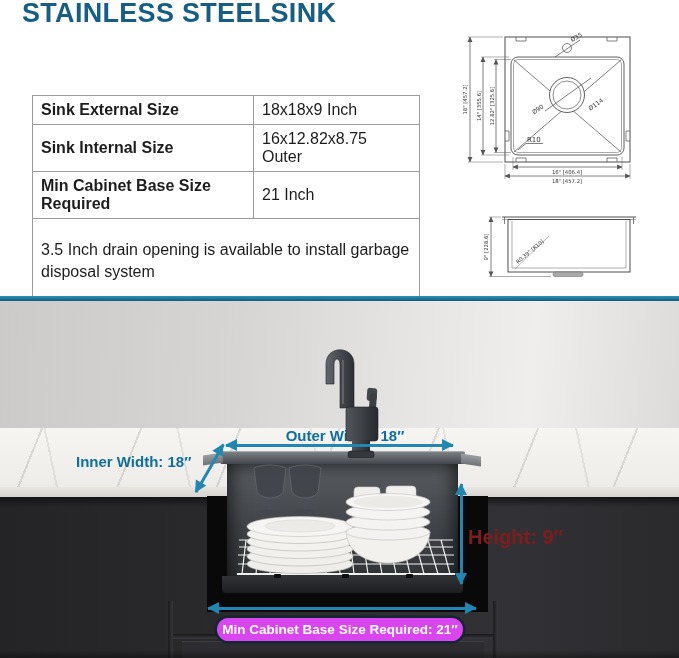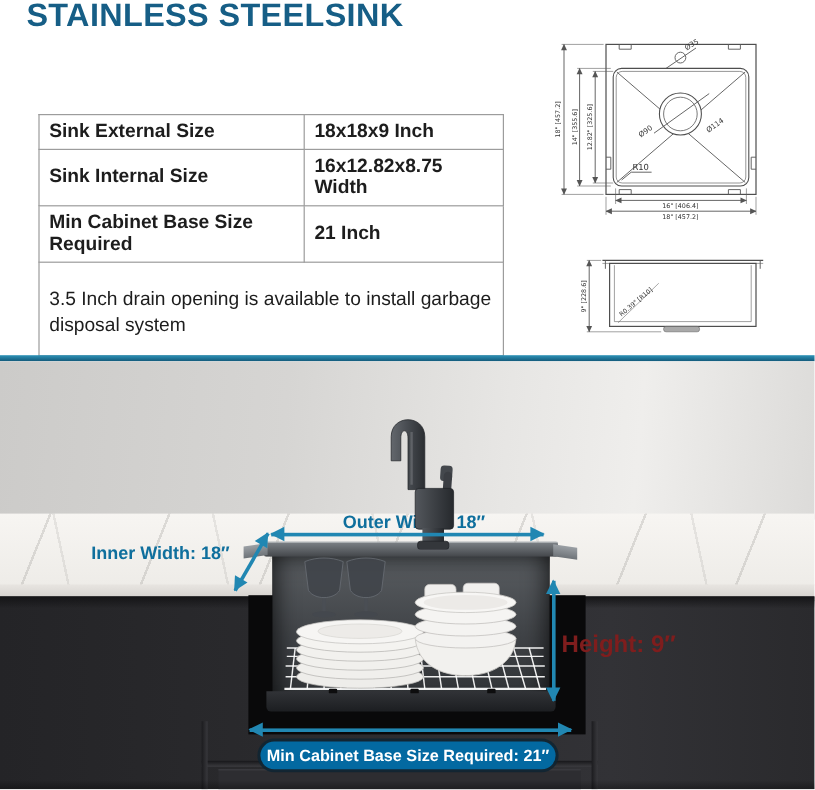--- a/index.html
+++ b/index.html
@@ -8,21 +8,21 @@
 
   
   .title{position:absolute;left:22px;top:2px;font-size:27px;line-height:23px;
          font-weight:900;letter-spacing:.3px;color:#165e86;}
 
   
   .spec{position:absolute;left:32px;top:95px;width:388px;border-collapse:collapse;
         font-size:16px;color:#1d1d1d;}
   .spec td{border:1px solid #9c9c9c;padding:5px 8px;vertical-align:middle;}
   .spec .lbl{font-weight:bold;width:204px;}
-  .spec .val{font-weight:bold;margin-top:19px;}
+  .spec .val{font-weight:normal;margin-top:19px;}
   .spec .note{font-weight:normal;line-height:1.35;padding:20px 8px 14px 8px;}
 
   
   .tech{position:absolute;left:455px;top:12px;}
   .tech text{fill:#333;font-family:"DejaVu Sans",sans-serif;}
 
   
   .divider{position:absolute;left:0;top:296px;width:679px;height:5px;
            background:linear-gradient(180deg,#2e93b8,#135a7a);}
 
@@ -77,41 +77,41 @@
         border-top:6.5px solid transparent;border-bottom:6.5px solid transparent;
         border-left:12px solid #2187b2;}
   .arrow-v{position:absolute;width:2.5px;background:#2187b2;z-index:6;}
   .arrow-v::before{content:'';position:absolute;top:-1px;left:50%;transform:translateX(-50%);
         border-left:6.5px solid transparent;border-right:6.5px solid transparent;
         border-bottom:12px solid #2187b2;}
   .arrow-v::after{content:'';position:absolute;bottom:-1px;left:50%;transform:translateX(-50%);
         border-left:6.5px solid transparent;border-right:6.5px solid transparent;
         border-top:12px solid #2187b2;}
   .pill{position:absolute;left:217px;top:317px;width:246px;height:23px;border-radius:12px;
-        background:#0369a1;box-shadow:0 0 0 2.5px rgba(14,36,50,.85);
+        background:#d946ef;box-shadow:0 0 0 2.5px rgba(14,36,50,.85);
         color:#fff;font-weight:bold;font-size:13.5px;text-align:center;line-height:23px;z-index:7;}
 </style>
 </head>
 <body>
 
 <div class="page">
 
   <div class="title">
     <div>STAINLESS STEELSINK</div>
   </div>
 
   <table class="spec">
     <tbody>
         <tr>
       <td class="lbl">Sink External Size</td>
       <td class="val">18x18x9 Inch</td>
     </tr>
     <tr>
       <td class="lbl">Sink Internal Size</td>
-      <td class="val">16x12.82x8.75 Width</td>
+      <td class="val">16x12.82x8.75 Outer</td>
     </tr>
     <tr>
       <td class="lbl">Min Cabinet Base Size Required</td>
       <td class="val">21 Inch</td>
     </tr>
     <tr>
       <td class="note" colspan="2">3.5 Inch drain opening is available to install garbage disposal system</td>
     </tr>
   </tbody>
     </table>

